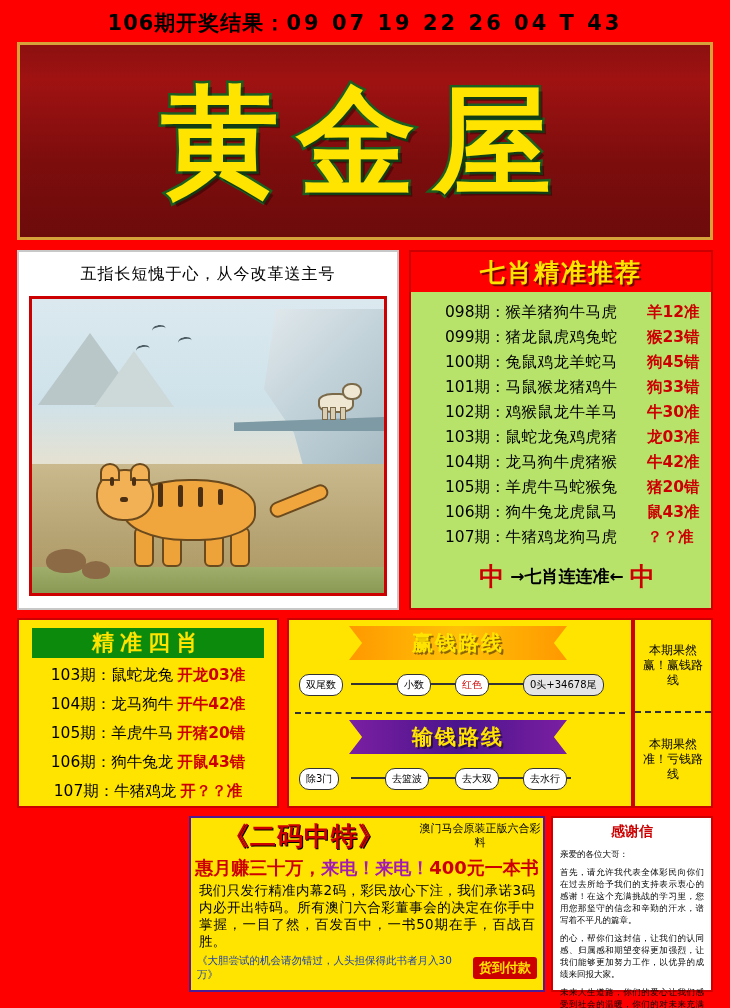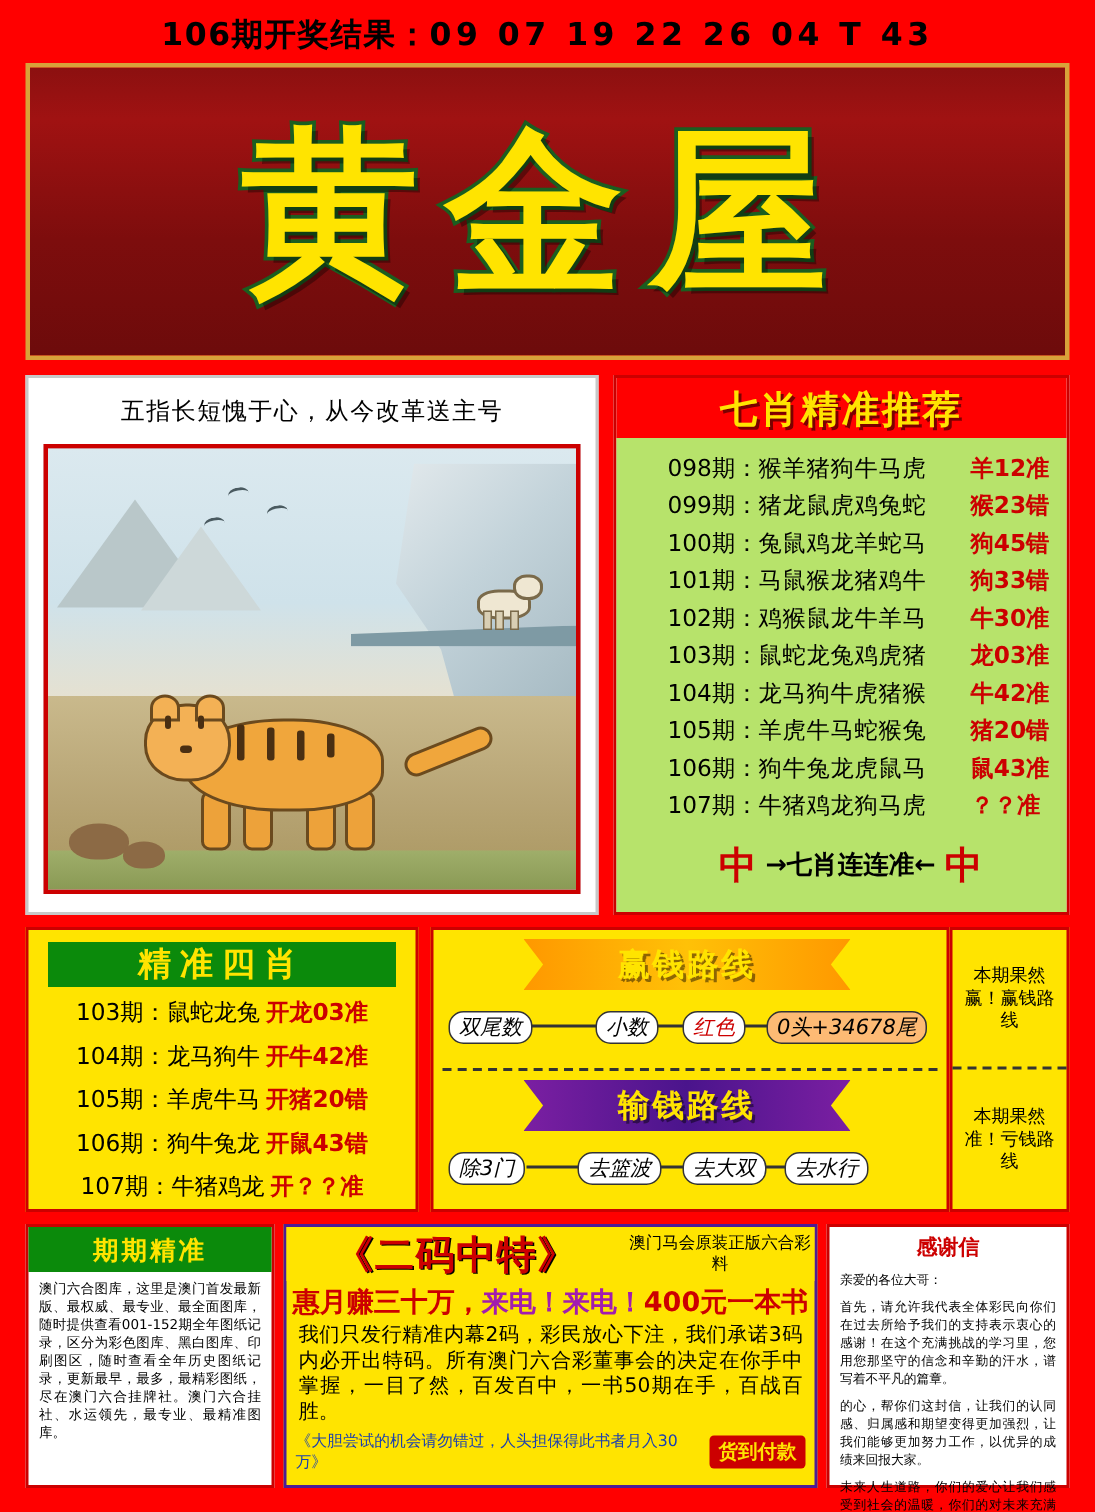--- a/index.html
+++ b/index.html
@@ -159,21 +159,21 @@
   }
   .ribbon.win{background:linear-gradient(90deg,#ff9800 0%,#ffc107 50%,#ff9800 100%);
     clip-path:polygon(0 0,100% 0,94% 50%,100% 100%,0 100%,6% 50%);}
   .ribbon.lose{background:linear-gradient(90deg,#7b1fa2 0%,#4a148c 50%,#7b1fa2 100%);
     clip-path:polygon(0 0,100% 0,94% 50%,100% 100%,0 100%,6% 50%);}
   .ribbon span{color:#ffe400;font-size:21px;font-weight:bold;letter-spacing:2px;
     text-shadow:2px 2px 0 rgba(0,0,0,0.45);}
   .node{
     position:absolute;top:54px;height:20px;border-radius:10px;
     display:flex;align-items:center;justify-content:center;
-    font-size:14px;color:#000;border:1px solid #333;padding:0 6px;white-space:nowrap;font-style:italic;
+    font-size:10px;color:#000;border:1px solid #333;padding:0 6px;white-space:nowrap;
   }
   .connector{position:absolute;top:63px;height:2px;background:#333;}
 
   
   .noteboxes{
     position:absolute;left:633px;top:618px;width:80px;height:190px;
     border:2px solid #cc0000;box-sizing:border-box;background:#ffe400;
   }
   .notebox{
     height:50%;display:flex;align-items:center;justify-content:center;
@@ -398,46 +398,40 @@
 
   <div class="routes">
     <div class="route-half">
       <div class="ribbon win">
         <span>赢钱路线</span>
       </div>
       <div class="connector" style="left:62px;width:220px;"></div>
       <div class="node" style="left:10px;background:#ffffff;">双尾数</div>
       <div class="node" style="left:108px;background:#ffffff;">小数</div>
       <div class="node" style="left:166px;background:#ffffff;color:#cc0000;">红色</div>
-      <div class="node" style="left:222px;background:#fdba74;">0头+34678尾</div>
+      <div class="node" style="left:234px;background:#e5e5e5;">0头+34678尾</div>
     </div>
     <div class="divider"></div>
     <div class="route-half">
       <div class="ribbon lose">
         <span>输钱路线</span>
       </div>
       <div class="connector" style="left:62px;width:220px;"></div>
       <div class="node" style="left:10px;background:#ffffff;">除3门</div>
       <div class="node" style="left:96px;background:#ffffff;">去篮波</div>
       <div class="node" style="left:166px;background:#ffffff;">去大双</div>
       <div class="node" style="left:234px;background:#ffffff;">去水行</div>
     </div>
   </div>
 
   <div class="noteboxes">
     <div class="notebox top">本期果然赢！赢钱路线</div>
     <div class="notebox">本期果然准！亏钱路线</div>
   </div>
 
-  <div class="qqjz">
-    <div class="qqjz-head">
-      <span>期期精准</span>
-    </div>
-    <div class="qqjz-body">澳门六合图库，这里是澳门首发最新版、最权威、最专业、最全面图库，随时提供查看001-152期全年图纸记录，区分为彩色图库、黑白图库、印刷图区，随时查看全年历史图纸记录，更新最早，最多，最精彩图纸，尽在澳门六合挂牌社。澳门六合挂社、水运领先，最专业、最精准图库。</div>
-  </div>
 
   <div class="center-ad">
     <div class="ad-top">
       <div class="ad-title">《二码中特》</div>
       <div class="ad-right">澳门马会原装正版六合彩料</div>
     </div>
     <div class="ad-line1">
       <span>惠月赚三十万，</span><span class="blk">来电！来电！</span><span>400元一本书</span>
     </div>
     <div class="ad-body">我们只发行精准内幕2码，彩民放心下注，我们承诺3码内必开出特码。所有澳门六合彩董事会的决定在你手中掌握，一目了然，百发百中，一书50期在手，百战百胜。</div>

